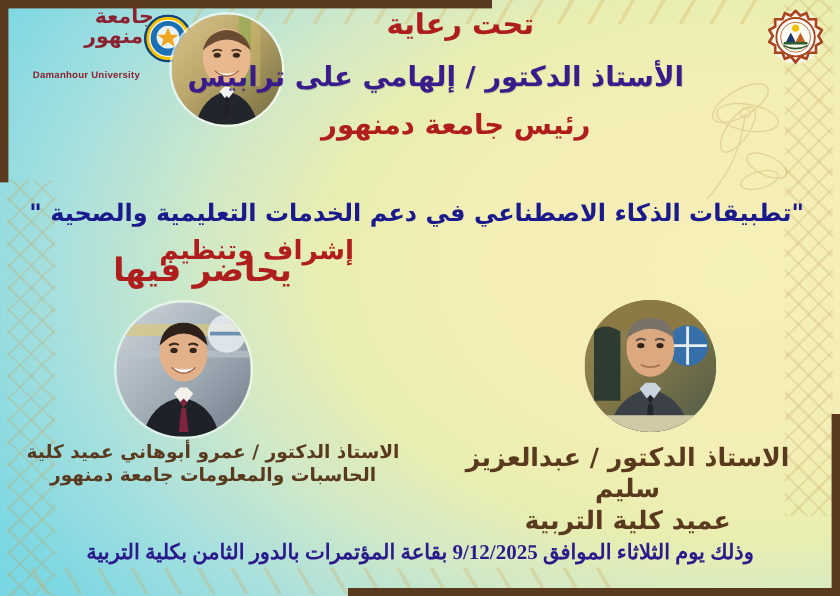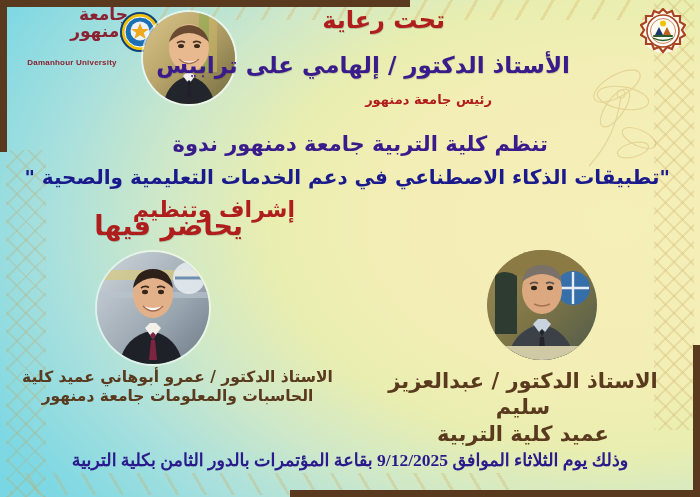--- a/index.html
+++ b/index.html
@@ -61,21 +61,21 @@
   .photo-right{left:487px;top:250px;width:110px;height:110px;}
 
   
   .t{position:absolute;white-space:nowrap;font-weight:700;
      font-family:"DejaVu Sans","Liberation Sans",sans-serif;}
 
   .t-patronage{right:255px;top:6px;font-size:24px;color:#b01d1d;
      text-shadow:.5px .5px 0 rgba(0,0,0,.18);}
   .t-president{right:130px;top:52px;font-size:23px;color:#3a1b8c;
      text-shadow:.5px .5px 0 rgba(0,0,0,.15);}
-  .t-president-title{right:208px;top:92px;font-size:13px;color:#b01d1d;text-align:right;}
+  .t-president-title{right:208px;top:92px;font-size:23px;color:#b01d1d;text-align:right;}
 
   .t-organizer{right:152px;top:132px;font-size:21px;color:#3a1b8c;}
   .t-seminar-title{right:30px;top:165px;font-size:20px;color:#1a1a8c;}
   .t-supervision{right:405px;top:197px;font-size:22px;color:#b01d1d;}
   .t-lecturers{right:457px;top:210px;font-size:27px;color:#b01d1d;
      text-shadow:.5px .5px 0 rgba(0,0,0,.15);}
 
   .name-block{position:absolute;text-align:center;font-weight:700;
      font-family:"DejaVu Sans","Liberation Sans",sans-serif;
      color:#5a3a1e;line-height:1.25;}
@@ -168,21 +168,20 @@
       <path d="M40 64 l6 8 l6 -8 l-4 -4 h-4 Z" fill="#f2f2f2"></path>
       <path d="M44 70 l2 4 l2 -4 l-2 -2 Z" fill="#1c1c24"></path>
       <path d="M45 73 l-1.5 12 h5 L47 73 Z" fill="#20202a"></path>
     </svg>
   </div>
 
   <div class="t t-president">الأستاذ الدكتور / إلهامي على ترابيس</div>
   <div class="t t-patronage">تحت رعاية</div>
   <div class="t t-president-title">رئيس جامعة دمنهور</div>
 
-  <div class="t t-organizer">تنظم كلية التربية جامعة دمنهور ندوة</div>
   <div class="t t-seminar-title">"تطبيقات الذكاء الاصطناعي في دعم الخدمات التعليمية والصحية "</div>
   <div class="t t-supervision">إشراف وتنظيم</div>
   <div class="t t-lecturers">يحاضر فيها</div>
 
   <div class="photo photo-left">
     <svg viewBox="0 0 112 112" width="112" height="112" preserveAspectRatio="xMidYMid slice">
       <defs>
         <linearGradient id="gl" x1="0" y1="0" x2="1" y2="1">
           <stop offset="0%" stop-color="#cfd6dc"></stop>
             <stop offset="60%" stop-color="#9aa6b0"></stop>

